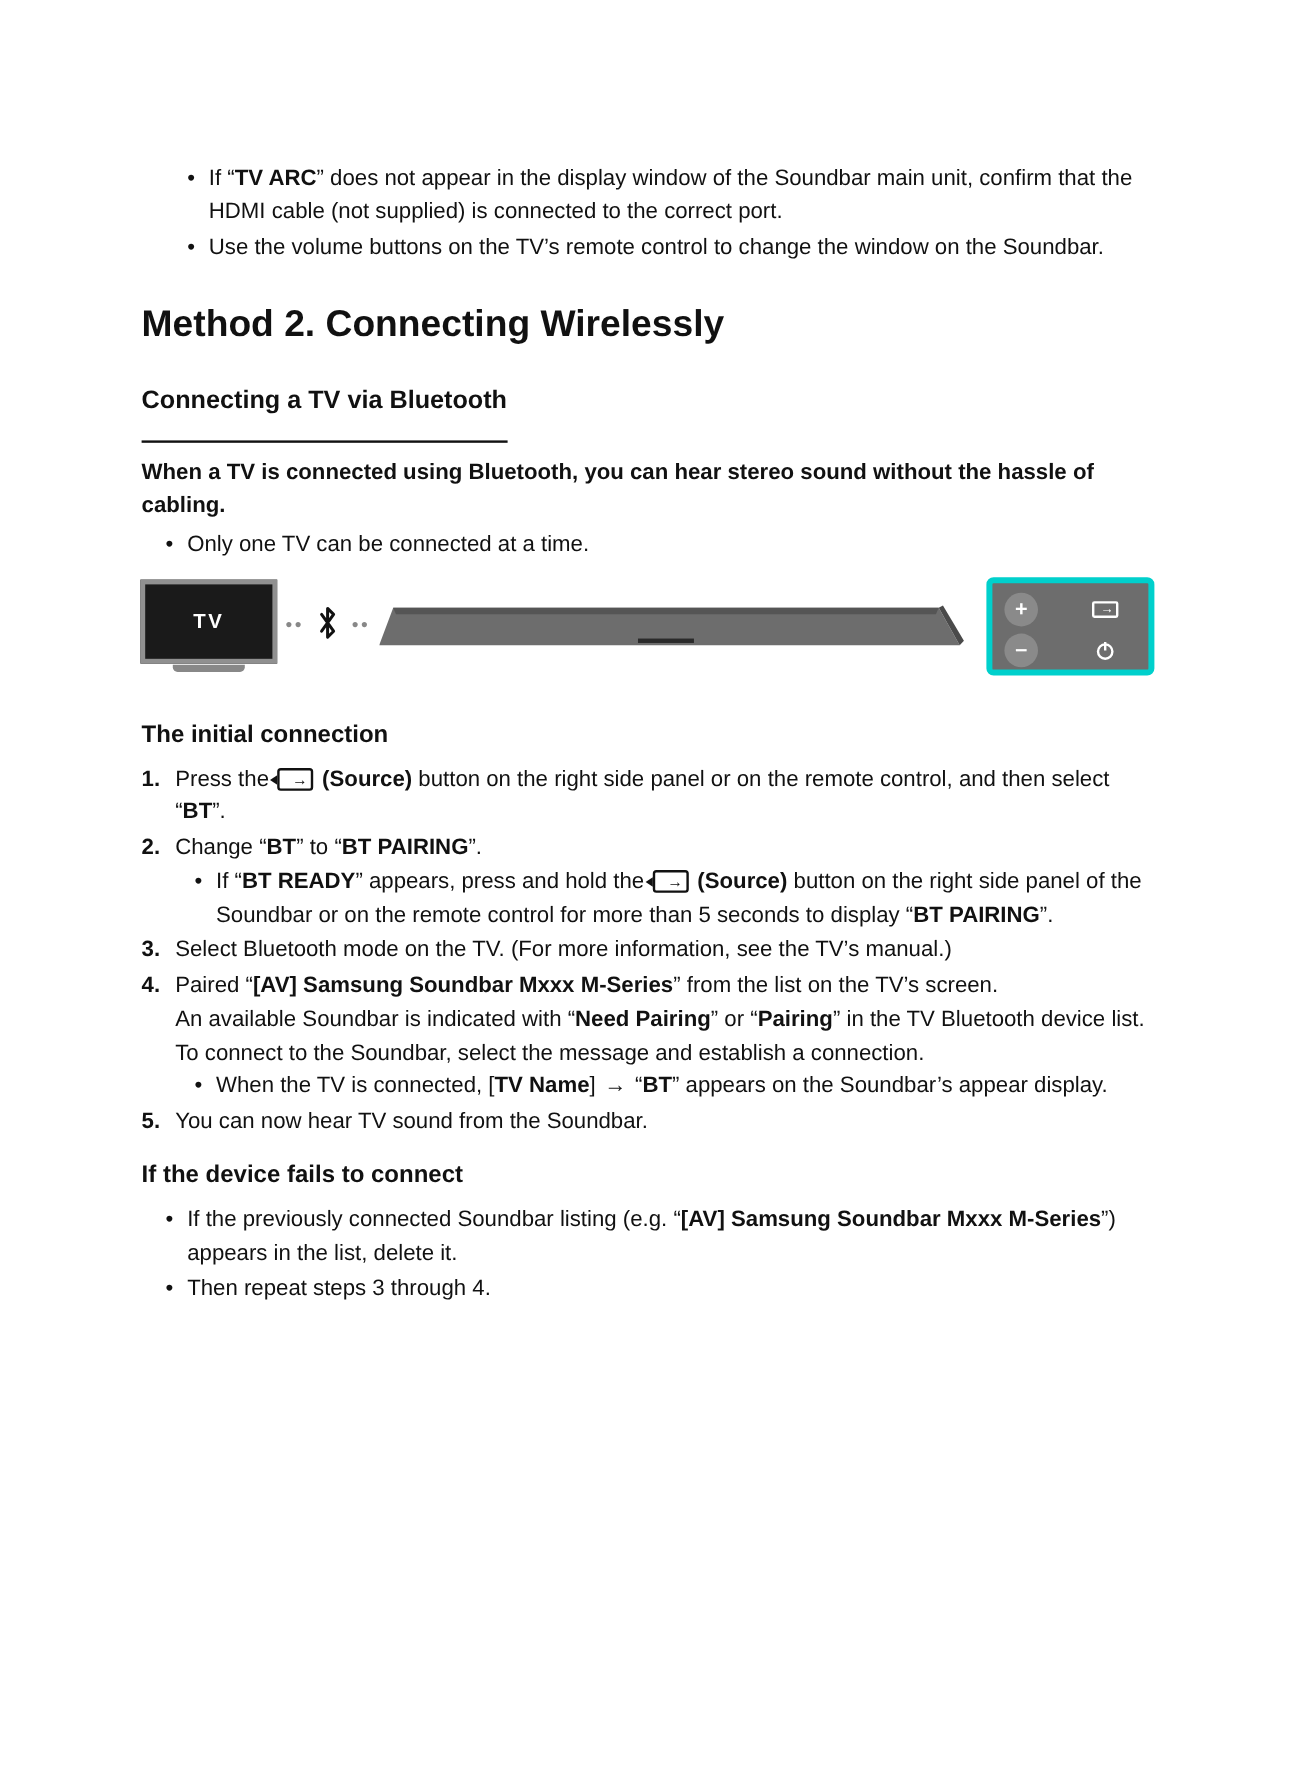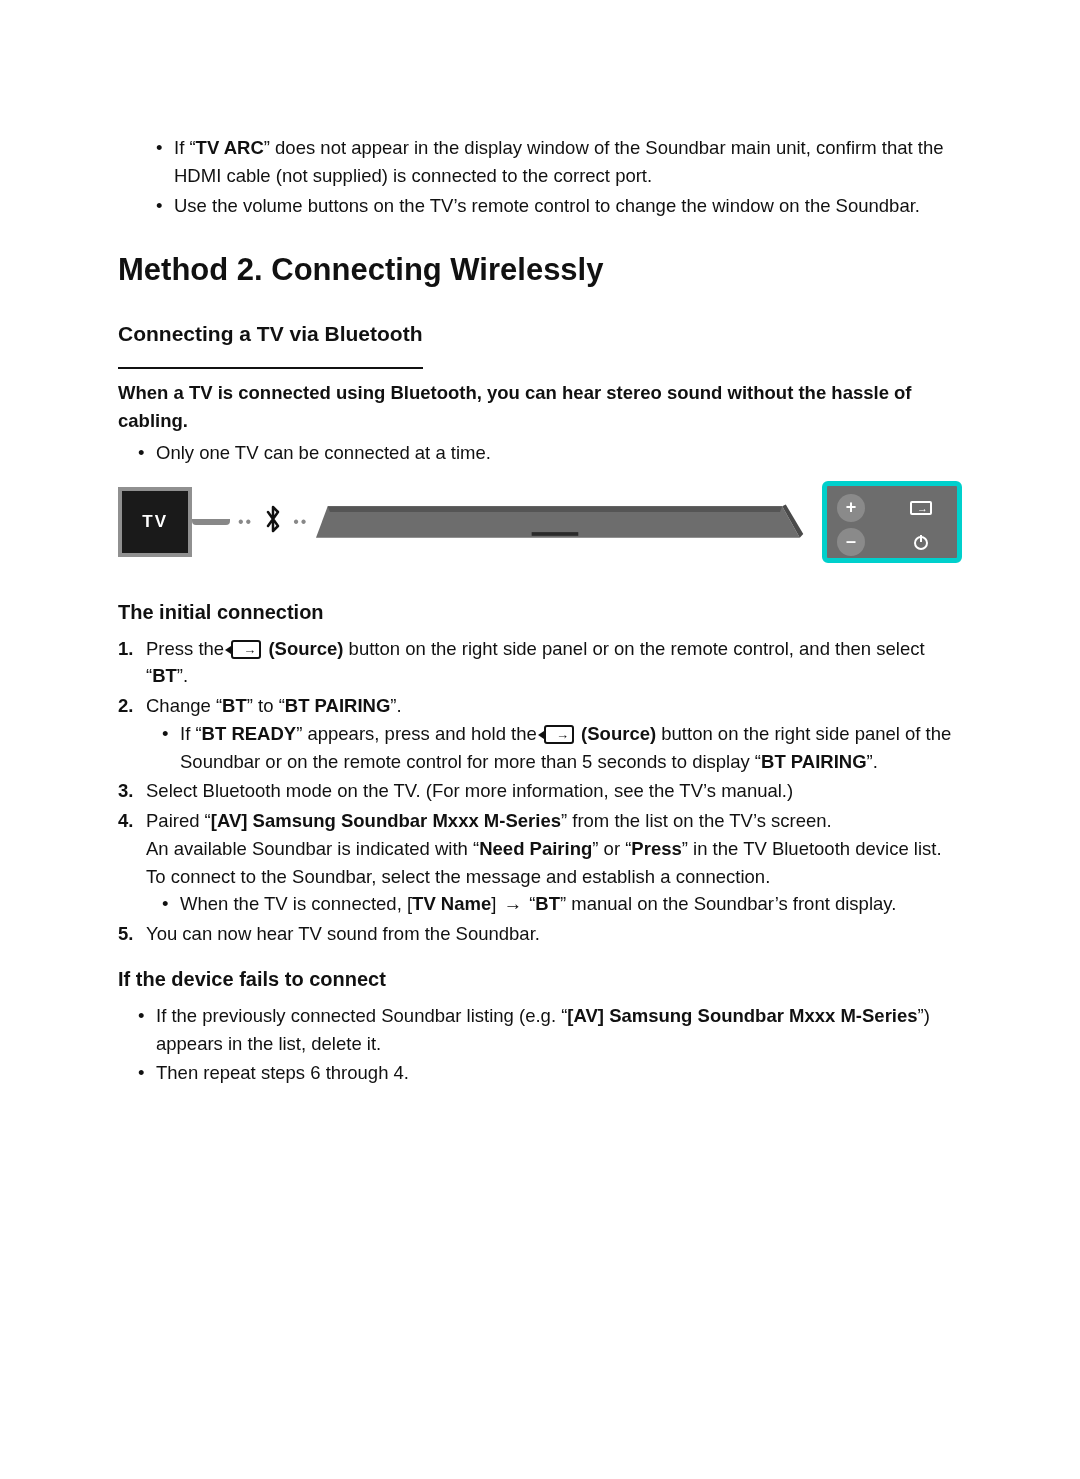--- a/index.html
+++ b/index.html
@@ -68,21 +68,21 @@
   }
   .diagram {
     display: flex;
     align-items: center;
     gap: 6px;
     margin: 12px 0 34px 0;
   }
   .tv-box {
     width: 112px;
     display: flex;
-    flex-direction: row;
+    flex-direction: column;
     align-items: center;
   }
   .tv-screen {
     width: 114px;
     height: 70px;
     border: 4px solid #909090;
     background: #1a1a1a;
     display: flex;
     align-items: center;
     justify-content: center;
@@ -316,32 +316,32 @@
       <span>Change “</span><span class="bold">BT</span><span>” to “</span><span class="bold">BT PAIRING</span><span>”.</span>
       <ul class="inner">
         <li>
           <span>If “</span><span class="bold">BT READY</span><span>” appears, press and hold the </span><span class="source-icon"></span><span class="bold"> (Source)</span><span> button on the right side panel of the Soundbar or on the remote control for more than 5 seconds to display “</span><span class="bold">BT PAIRING</span><span>”.</span>
         </li>
       </ul>
     </li>
     <li>Select Bluetooth mode on the TV. (For more information, see the TV’s manual.)</li>
     <li>
       <span>Paired “</span><span class="bold">[AV] Samsung Soundbar Mxxx M-Series</span><span>” from the list on the TV’s screen.</span><br>
-      <span>An available Soundbar is indicated with “</span><span class="bold">Need Pairing</span><span>” or “</span><span class="bold">Press</span><span>” in the TV Bluetooth device list.</span><br>
+      <span>An available Soundbar is indicated with “</span><span class="bold">Need Pairing</span><span>” or “</span><span class="bold">Pairing</span><span>” in the TV Bluetooth device list.</span><br>
       <span>To connect to the Soundbar, select the message and establish a connection.</span>
       <ul class="inner">
         <li>
-          <span>When the TV is connected, [</span><span class="bold">TV Name</span><span>] </span><span class="arrow">→</span><span> “</span><span class="bold">BT</span><span>” manual on the Soundbar’s front display.</span>
+          <span>When the TV is connected, [</span><span class="bold">TV Name</span><span>] </span><span class="arrow">→</span><span> “</span><span class="bold">BT</span><span>” appears on the Soundbar’s appear display.</span>
         </li>
       </ul>
     </li>
     <li>You can now hear TV sound from the Soundbar.</li>
   </ol>
 
   <h4 class="block-title">If the device fails to connect</h4>
   <ul class="fail">
     <li>
       <span>If the previously connected Soundbar listing (e.g. “</span><span class="bold">[AV] Samsung Soundbar Mxxx M-Series</span><span>”) appears in the list, delete it.</span>
     </li>
-    <li>Then repeat steps 6 through 4.</li>
+    <li>Then repeat steps 3 through 4.</li>
   </ul>
 
 </div>
 
 </body></html>

